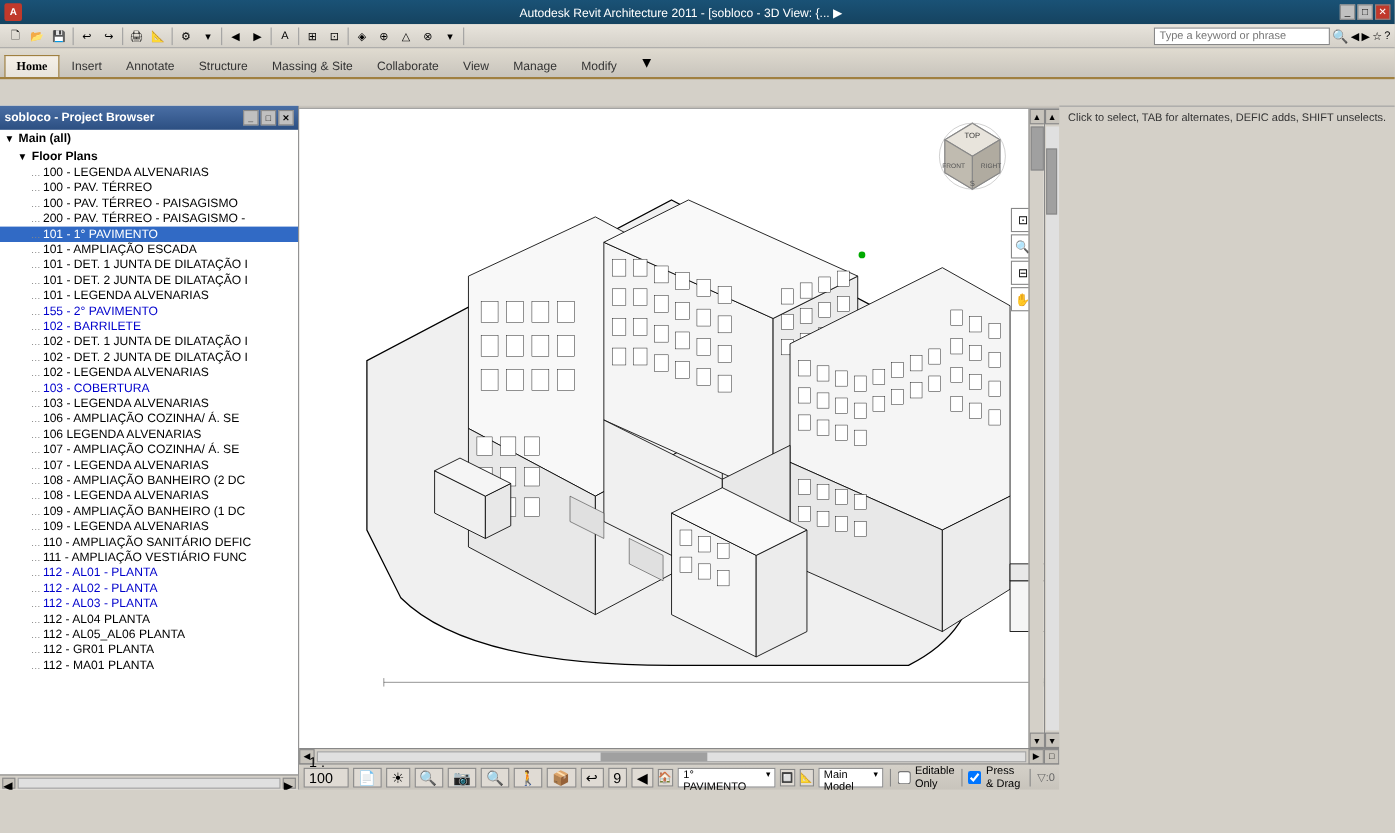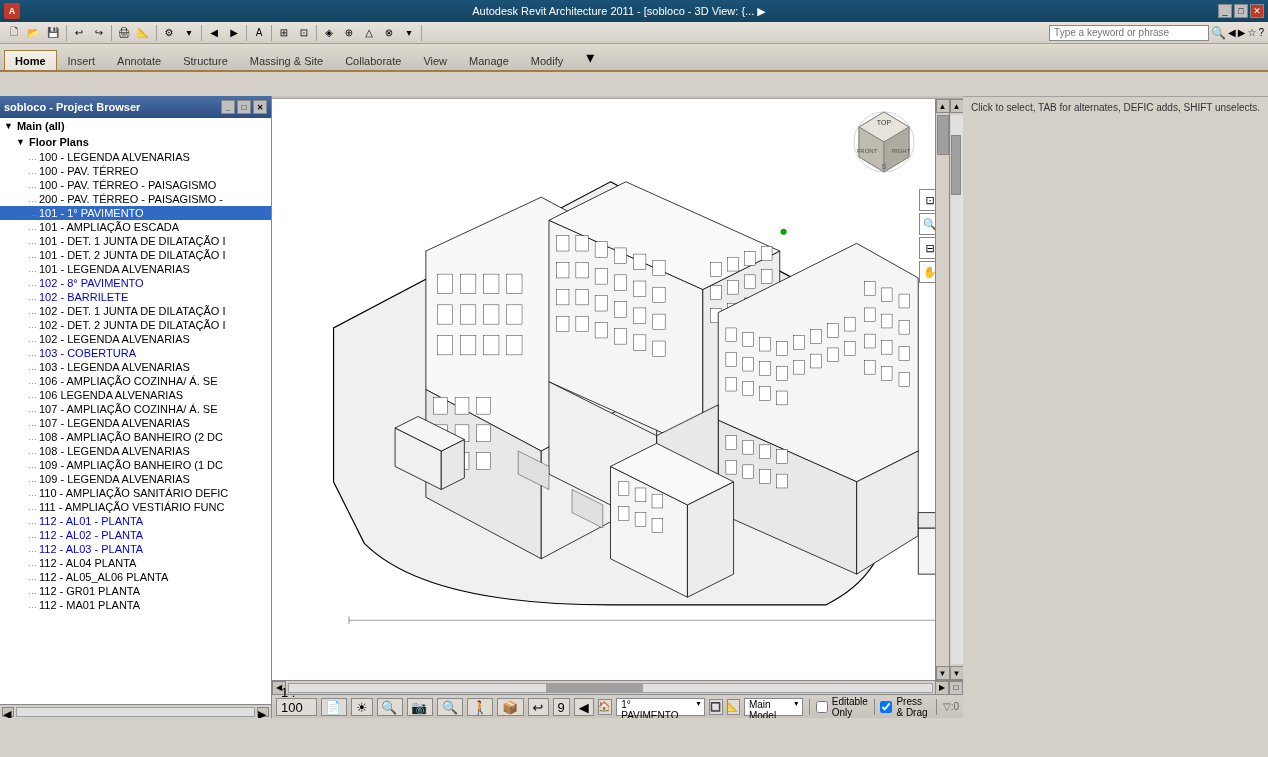--- a/index.html
+++ b/index.html
@@ -75,20 +75,21 @@
       border: 1px solid transparent;
       border-bottom: none;
       color: #333;
       background: transparent;
     }
     .ribbon-tab.active {
       background: linear-gradient(to bottom, #f5f0e8, #e8e4dc);
       border-color: #a08040;
       color: #000;
       font-weight: bold;
+      font-family: Liberation Serif, serif;
     }
 
     
     #project-browser {
       width: 272px;
       background: white;
       border-right: 1px solid #888;
       display: flex;
       flex-direction: column;
       flex-shrink: 0;
@@ -424,21 +425,21 @@
         <div class="pb-item" style="padding-left:28px;">
           <span class="dot">…</span>
           <span>101 - DET. 2 JUNTA DE DILATAÇÃO I</span>
         </div>
         <div class="pb-item" style="padding-left:28px;">
           <span class="dot">…</span>
           <span>101 - LEGENDA ALVENARIAS</span>
         </div>
         <div class="pb-item blue-text" style="padding-left:28px;">
           <span class="dot">…</span>
-          <span>102 - 8° PAVIMENTO</span>
+          <span>155 - 2° PAVIMENTO</span>
         </div>
         <div class="pb-item blue-text" style="padding-left:28px;">
           <span class="dot">…</span>
           <span>102 - BARRILETE</span>
         </div>
         <div class="pb-item" style="padding-left:28px;">
           <span class="dot">…</span>
           <span>102 - DET. 1 JUNTA DE DILATAÇÃO I</span>
         </div>
         <div class="pb-item" style="padding-left:28px;">

